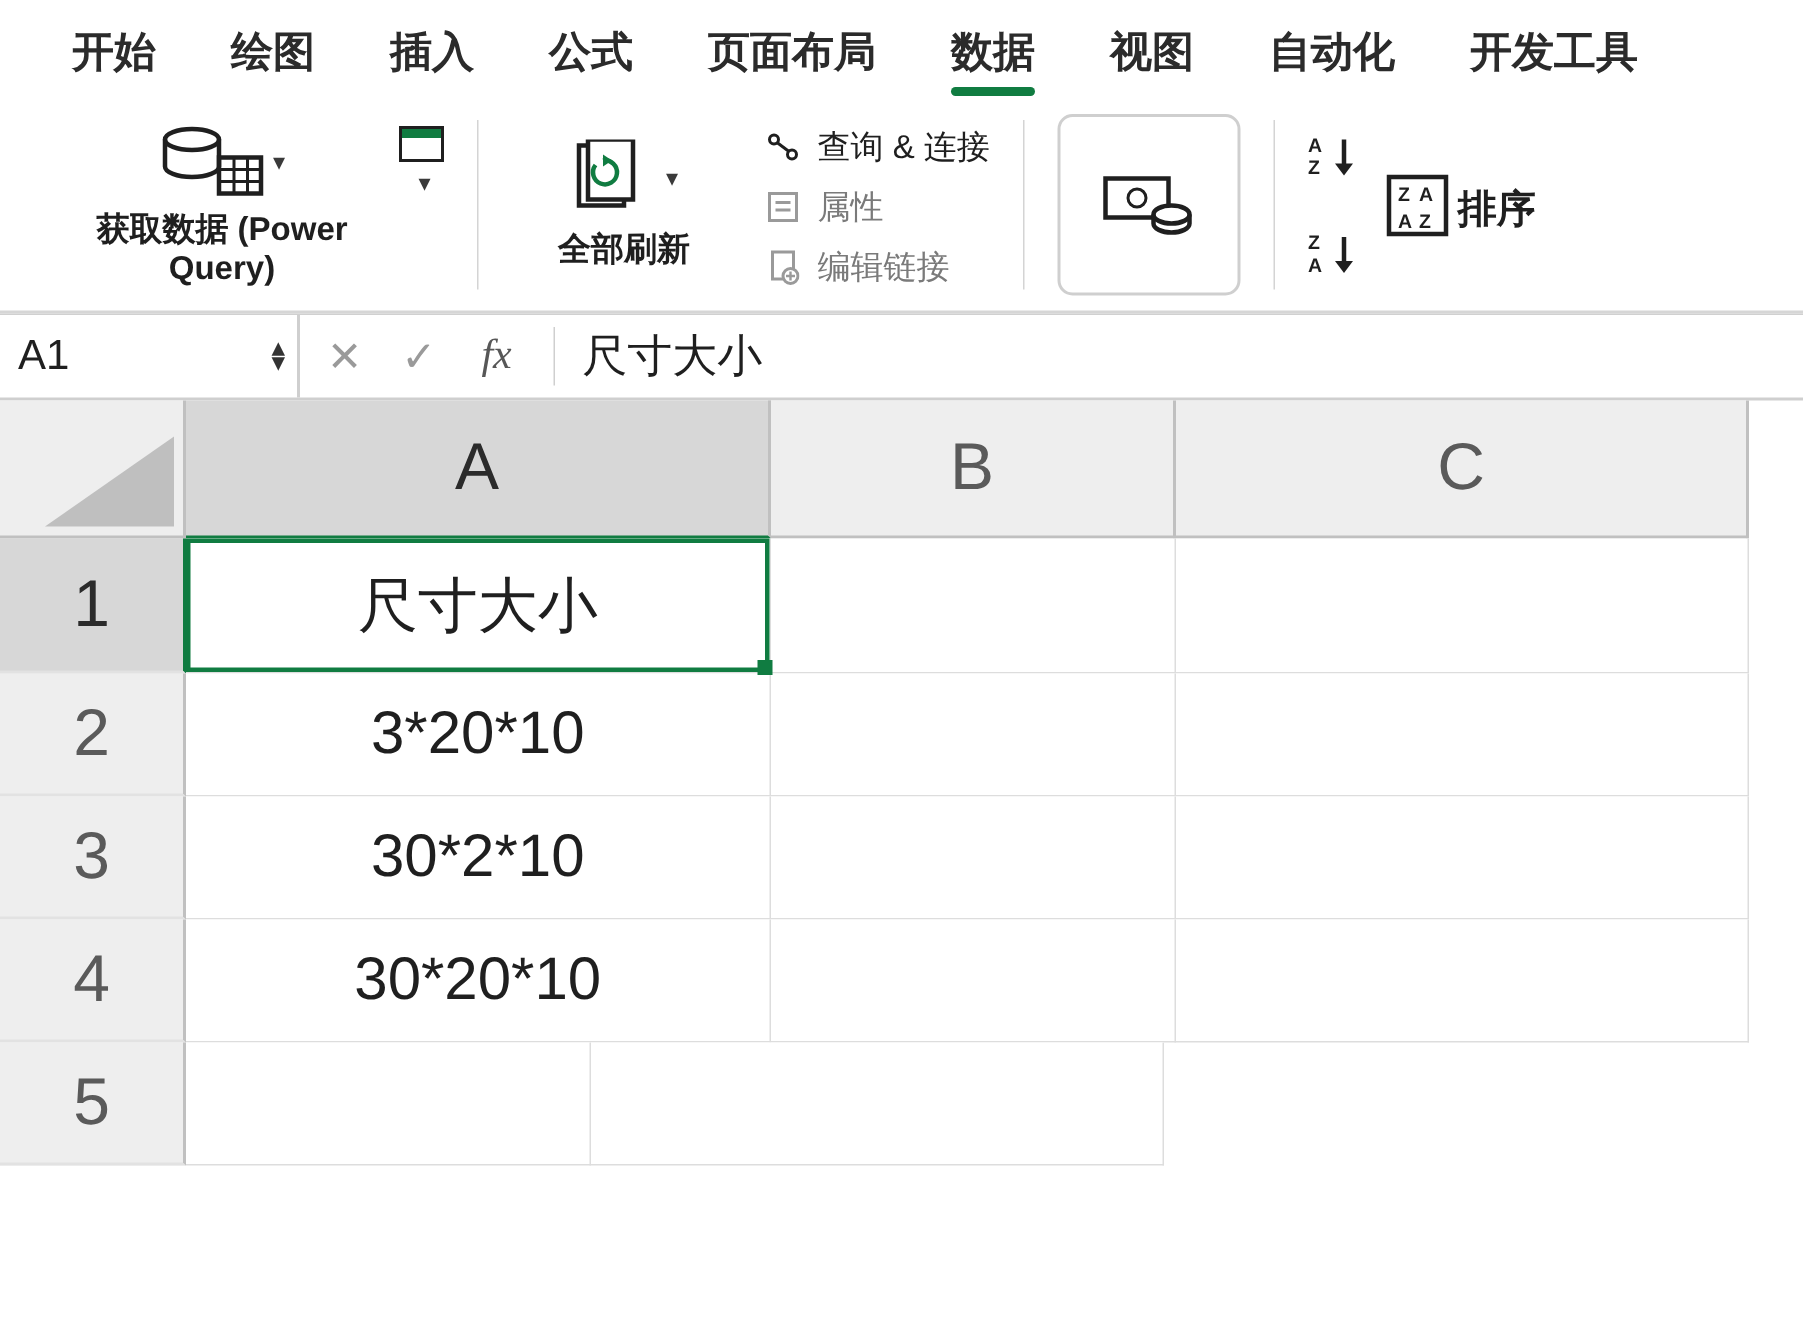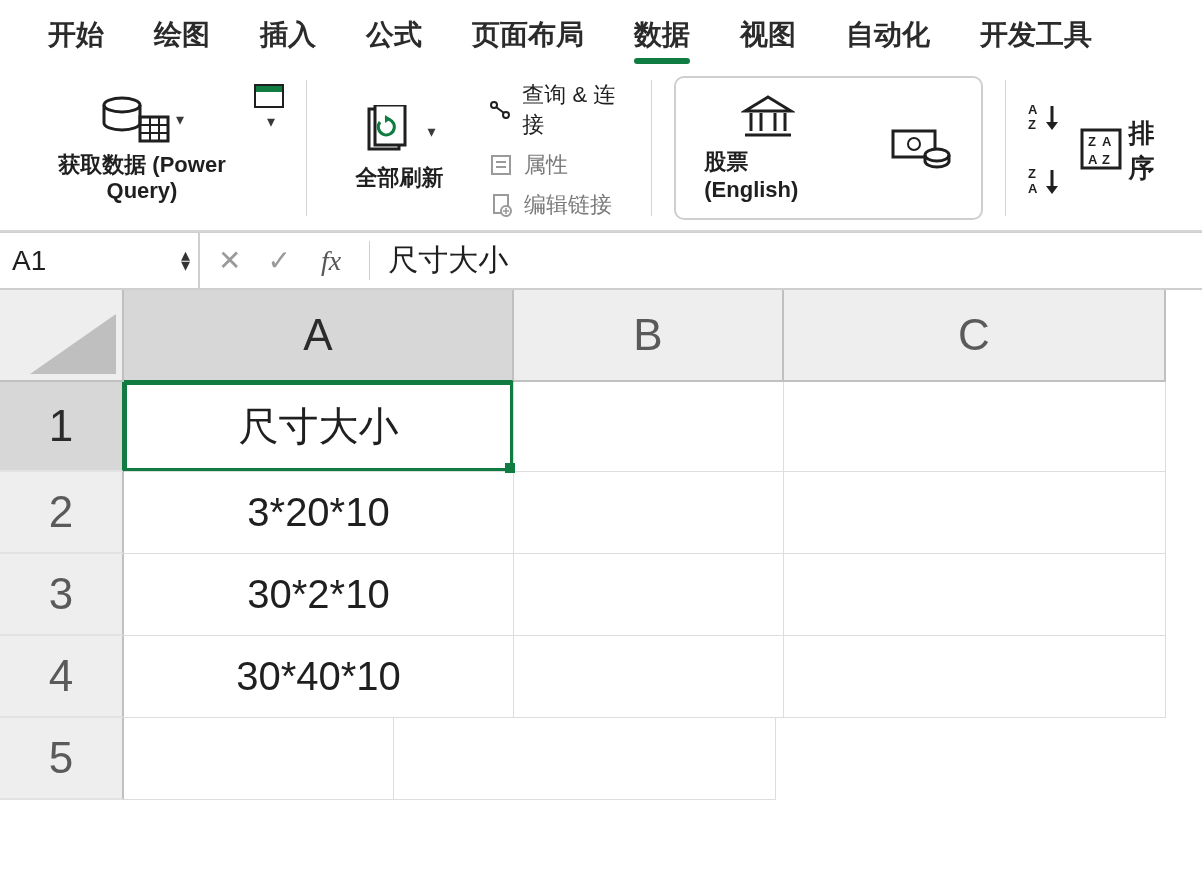--- a/index.html
+++ b/index.html
@@ -408,33 +408,20 @@
         </span>
         <span>编辑链接</span>
       </div>
     </div>
 
     <div class="ribbon-sep"></div>
 
     <div class="datatypes-box">
       <div class="data-type">
         <div class="icon-box">
-          <svg width="54" height="44" viewBox="0 0 54 44">
-            <polygon points="27,2 50,16 4,16" fill="none" stroke="#1f1f1f" stroke-width="3"></polygon>
-            <line x1="10" y1="18" x2="10" y2="36" stroke="#1f1f1f" stroke-width="3"></line>
-            <line x1="20" y1="18" x2="20" y2="36" stroke="#1f1f1f" stroke-width="3"></line>
-            <line x1="34" y1="18" x2="34" y2="36" stroke="#1f1f1f" stroke-width="3"></line>
-            <line x1="44" y1="18" x2="44" y2="36" stroke="#1f1f1f" stroke-width="3"></line>
-            <line x1="4" y1="40" x2="50" y2="40" stroke="#1f1f1f" stroke-width="3"></line>
-          </svg>
-        </div>
-        <div class="label">股票 (English)</div>
-      </div>
-      <div class="data-type">
-        <div class="icon-box">
           <svg width="62" height="42" viewBox="0 0 62 42">
             <rect x="2" y="4" width="42" height="26" fill="none" stroke="#1f1f1f" stroke-width="3"></rect>
             <circle cx="23" cy="17" r="6" fill="none" stroke="#1f1f1f" stroke-width="2"></circle>
             <ellipse cx="46" cy="28" rx="12" ry="6" fill="#fff" stroke="#1f1f1f" stroke-width="3"></ellipse>
             <path d="M34 28 v6 a12 6 0 0 0 24 0 v-6" fill="none" stroke="#1f1f1f" stroke-width="3"></path>
           </svg>
         </div>
       </div>
     </div>
 
@@ -519,21 +506,21 @@
           <div class="cell" style="width: 390px; height: 82px;">3*20*10</div>
           <div class="cell" style="width: 270px; height: 82px;"></div>
           <div class="cell" style="width: 382px; height: 82px;"></div>
         </div>
         <div class="cell-row" style="height: 82px;">
           <div class="cell" style="width: 390px; height: 82px;">30*2*10</div>
           <div class="cell" style="width: 270px; height: 82px;"></div>
           <div class="cell" style="width: 382px; height: 82px;"></div>
         </div>
         <div class="cell-row" style="height: 82px;">
-          <div class="cell" style="width: 390px; height: 82px;">30*40*10</div>
+          <div class="cell" style="width: 390px; height: 82px;">30*20*10</div>
           <div class="cell" style="width: 270px; height: 82px;"></div>
           <div class="cell" style="width: 382px; height: 82px;"></div>
         </div>
         <div class="cell-row" style="height: 82px;">
           <div class="cell" style="width: 270px; height: 82px;"></div>
           <div class="cell" style="width: 382px; height: 82px;"></div>
         </div>
         <div class="cell-active-frame" style="left: 0px; top: 0px; width: 389px; height: 89px;">
           <div class="cell-active-handle"></div>
         </div>

